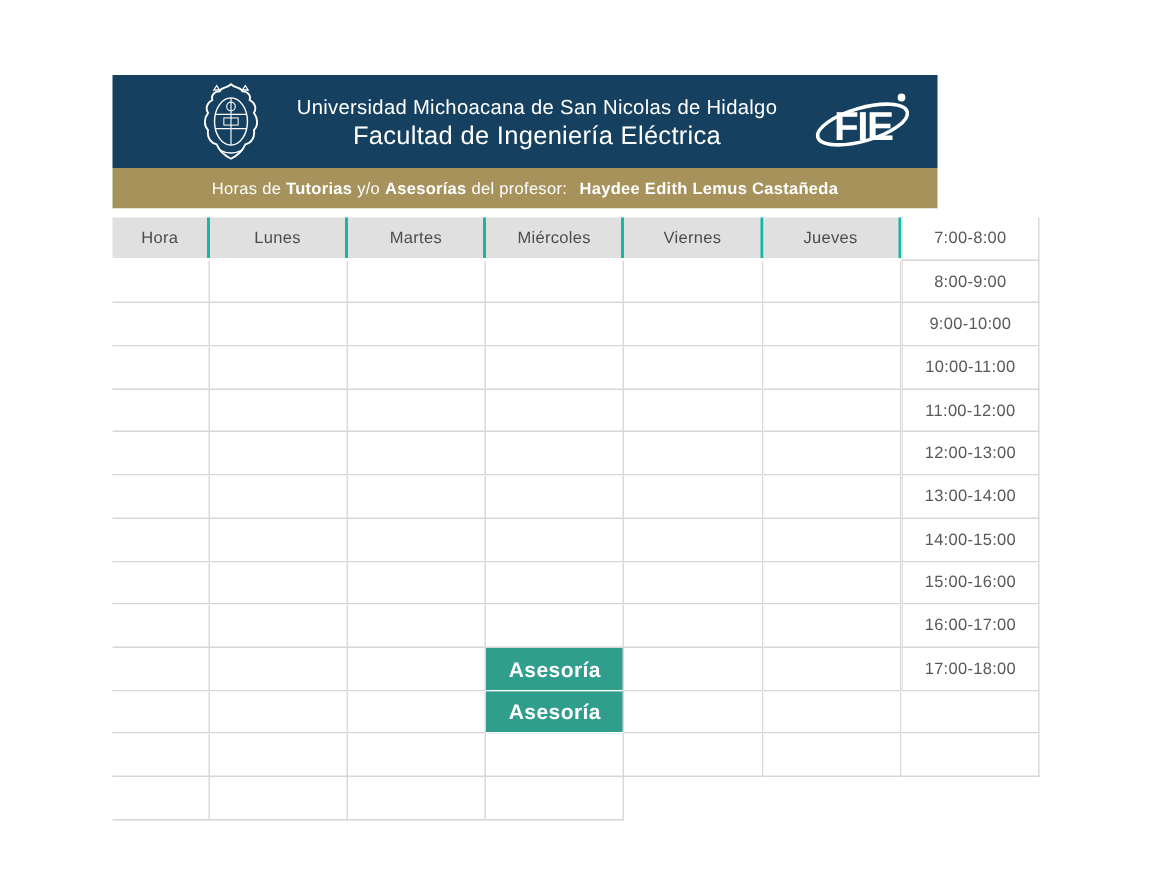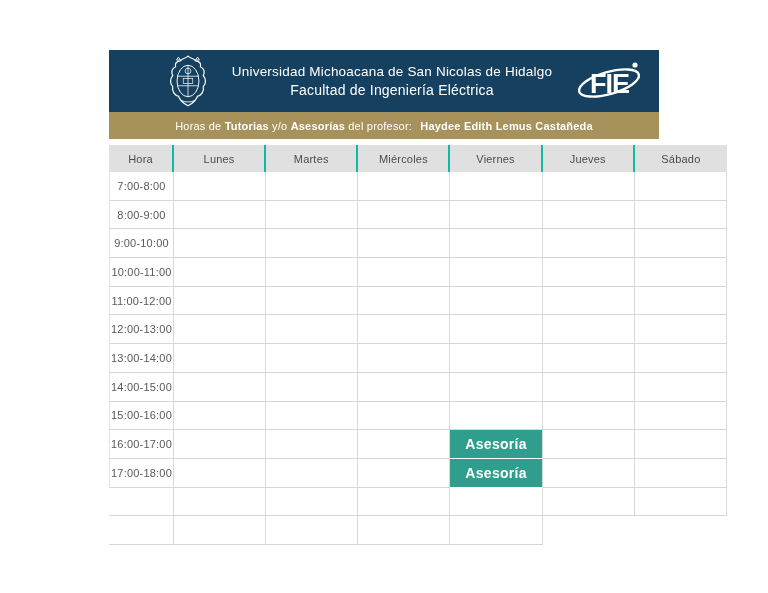--- a/index.html
+++ b/index.html
@@ -3,39 +3,39 @@
 <meta charset="utf-8">
 <style>
   * { box-sizing: border-box; margin: 0; padding: 0; }
   html, body {
     width: 768px; height: 593px;
     background: #ffffff;
     font-family: "Liberation Sans", sans-serif;
     overflow: hidden;
   }
   .sheet { position: relative; width: 768px; height: 593px; background: #fff; }
-  .content { position: absolute; left: 75px; top: 50px; width: 550px; margin-left: 34px; }
+  .content { position: absolute; left: 75px; top: 50px; width: 550px; }
 
   
   .banner {
     height: 62px;
     background: var(--banner-blue, #15405f);
     display: flex;
     align-items: center;
   }
   .seal-wrap { margin-left: 58px; display: flex; align-items: center; }
   .title-block {
     flex: 1;
     text-align: center;
     color: #ffffff;
     line-height: 19px;
     font-size: 13.5px;
     letter-spacing: .2px;
   }
-  .title-line2 { font-size: 14px; }
+  .title-line2 { font-size: 17px; }
   .fie-wrap { margin-right: 16px; display: flex; align-items: center; text-align: right; }
 
   
   .goldbar {
     height: 27px;
     background: var(--bar-gold, #a6925a);
     color: #ffffff;
     font-size: 11px;
     display: flex;
     align-items: center;
@@ -129,21 +129,20 @@
 
     <div class="gap"></div>
 
     <div class="table" id="schedule-table">
         <div class="hcell">Hora</div>
         <div class="hcell">Lunes</div>
         <div class="hcell">Martes</div>
         <div class="hcell">Miércoles</div>
         <div class="hcell">Viernes</div>
         <div class="hcell">Jueves</div>
-        <div class="hcell last">Sábado</div>
         <div class="cell firstcol timecell">7:00-8:00</div>
         <div class="cell"></div>
         <div class="cell"></div>
         <div class="cell"></div>
         <div class="cell"></div>
         <div class="cell"></div>
         <div class="cell"></div>
         <div class="cell firstcol timecell">8:00-9:00</div>
         <div class="cell"></div>
         <div class="cell"></div>

